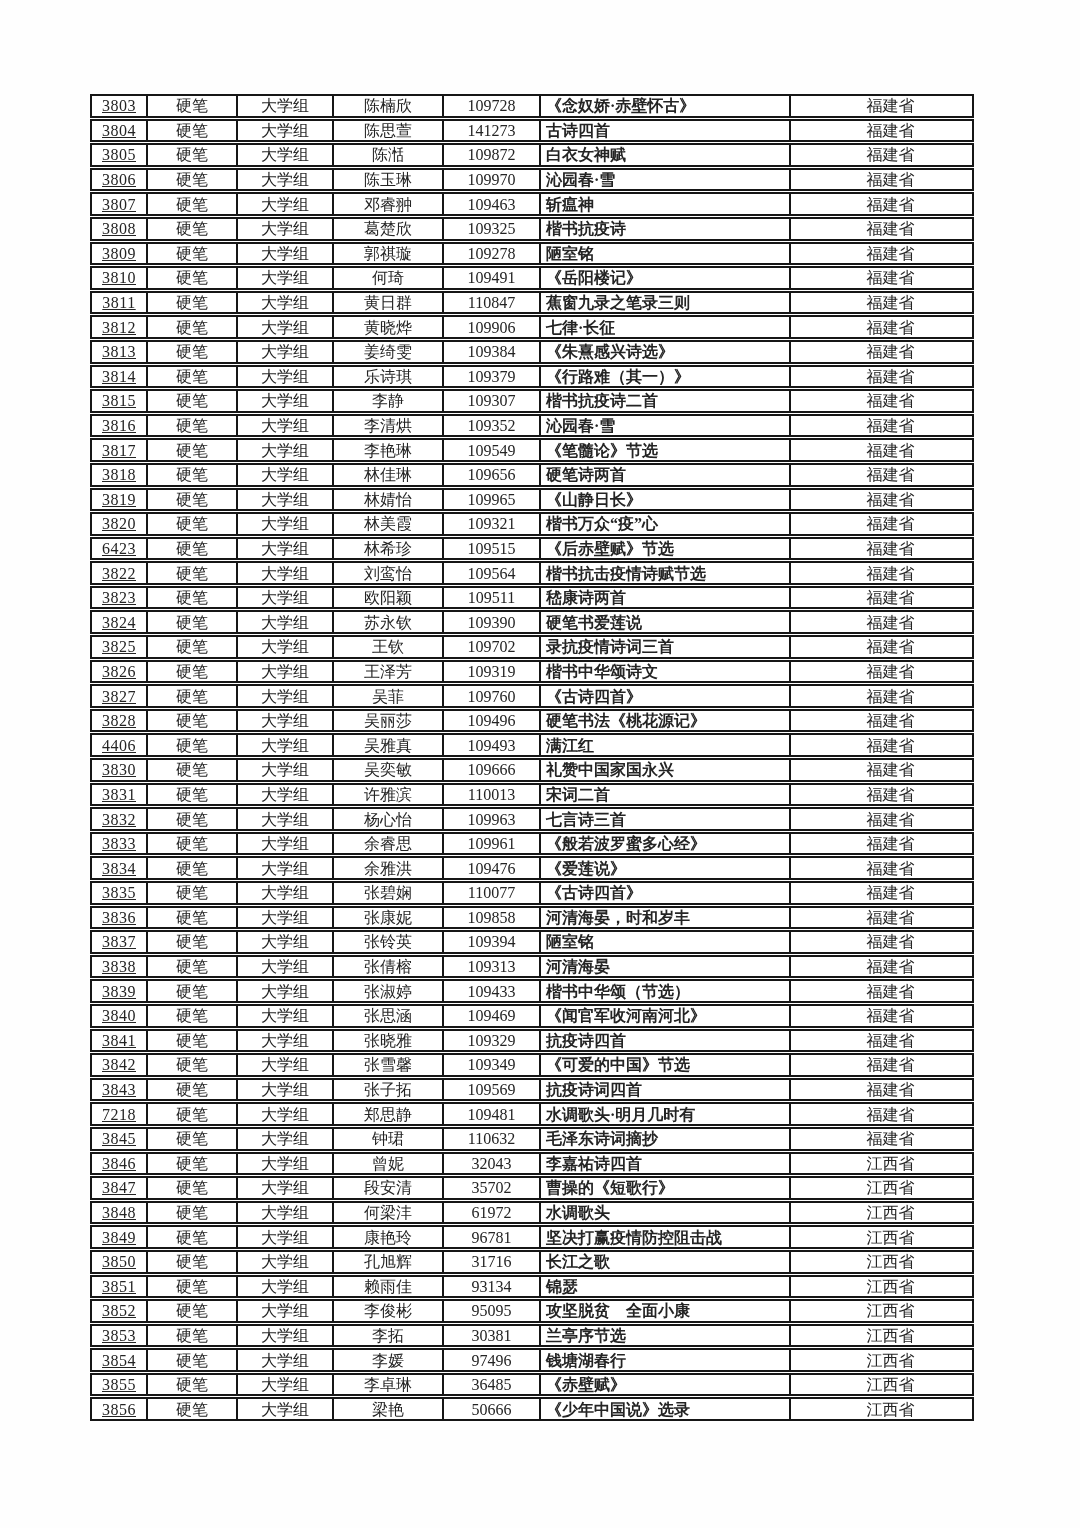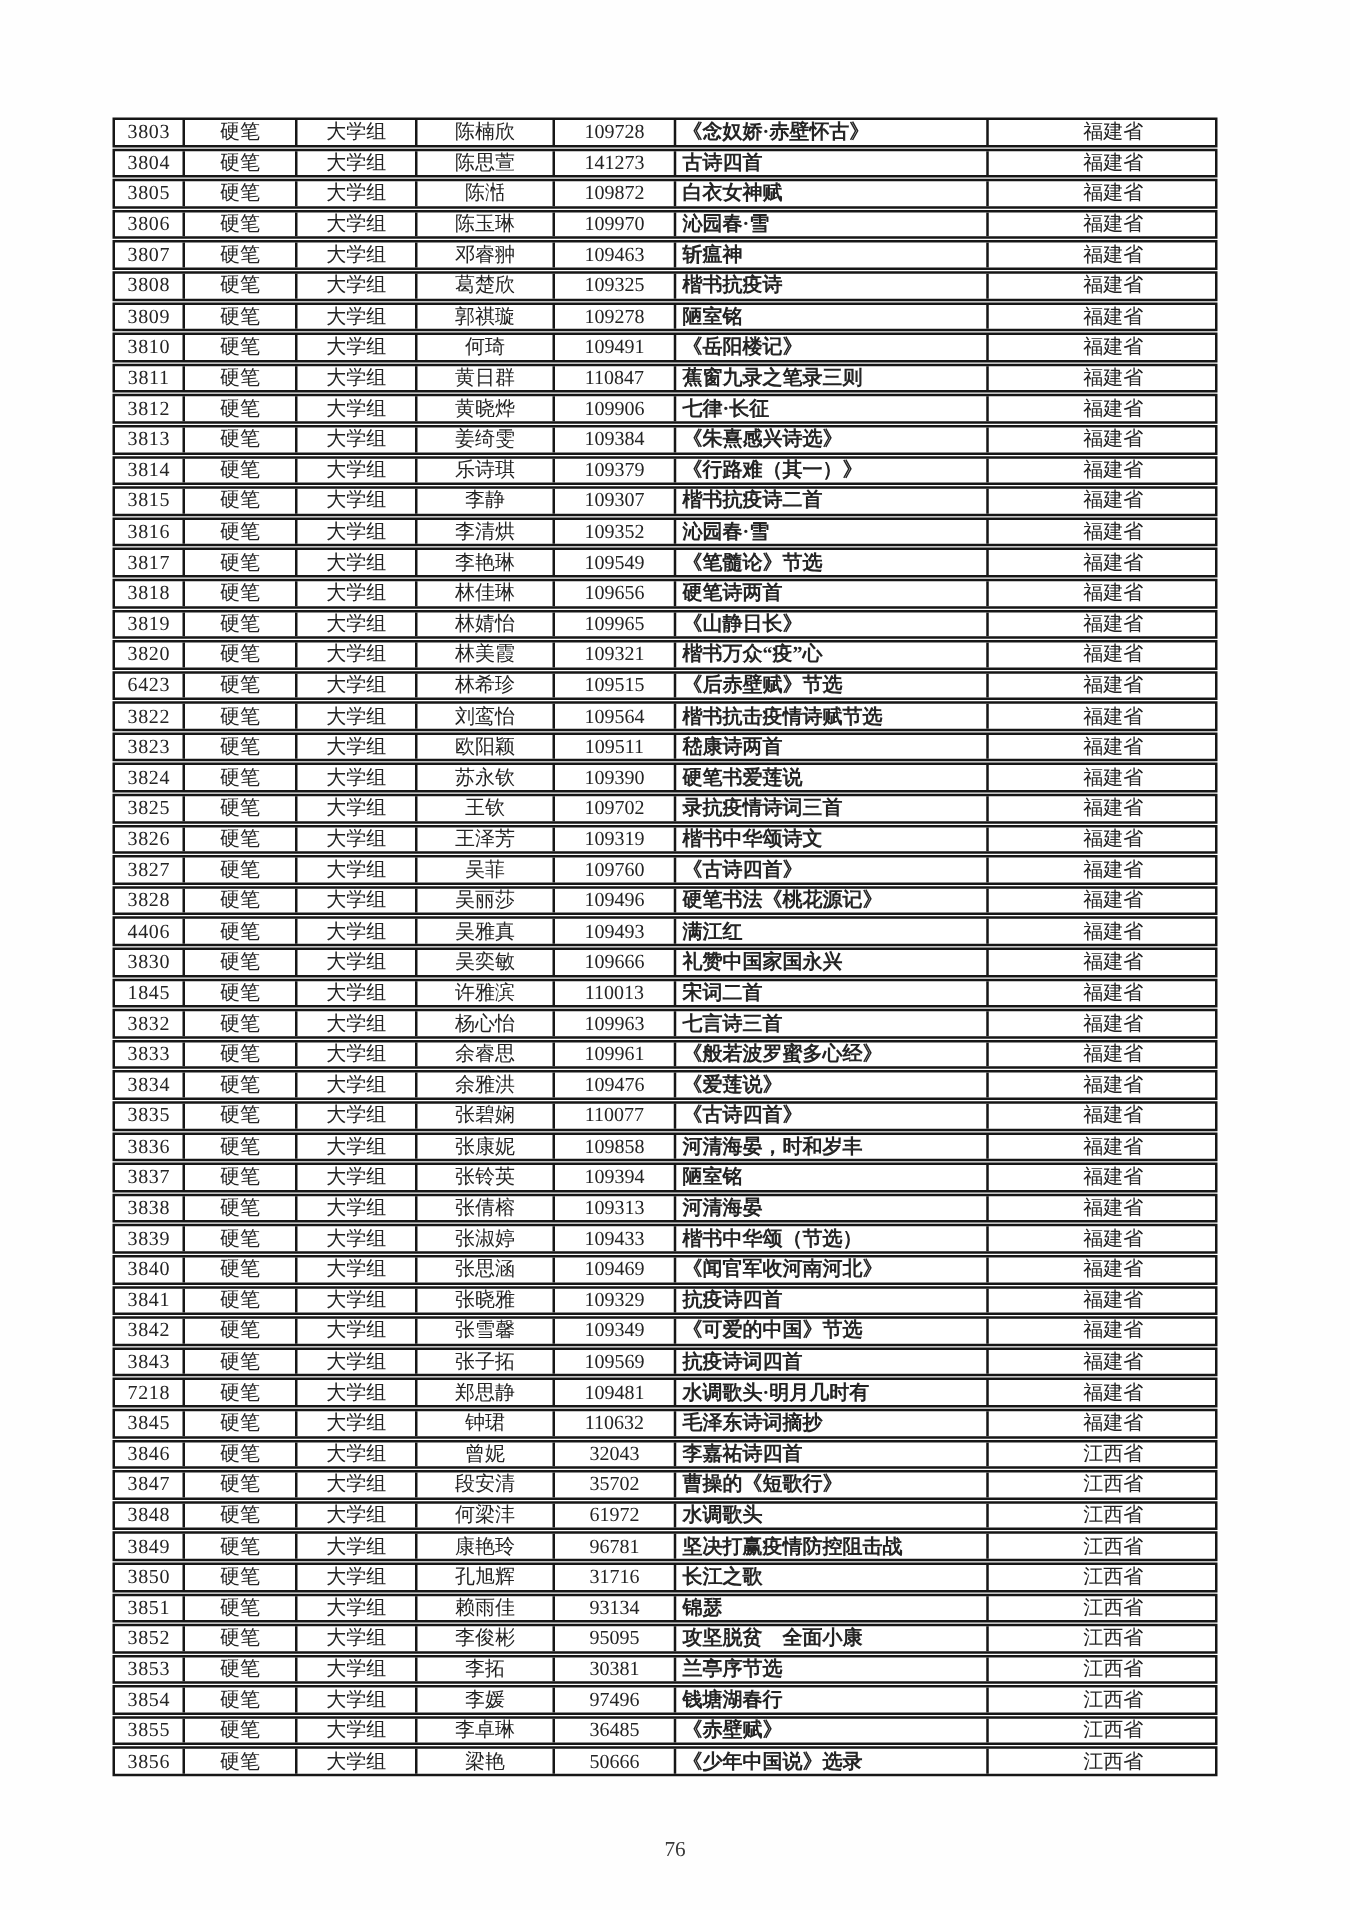--- a/index.html
+++ b/index.html
@@ -26,21 +26,21 @@
   }
   .t-cell{
     box-sizing:border-box;
     border-right:2px solid #161616;
     display:flex;align-items:center;justify-content:center;
     font-size:16px;line-height:19px;
     color:#242424;
     overflow:hidden;white-space:nowrap;
   }
   .t-cell:last-child{border-right:none;margin-left:18px;}
-  .t-cell.serial{letter-spacing:0.5px;}
+  .t-cell.serial{letter-spacing:0.5px;text-decoration:underline;}
   .t-cell.work{justify-content:flex-start;padding-left:5px;font-weight:bold;}
   .page-number{
     position:absolute;left:0;top:1470px;width:1080px;
     text-align:center;font-size:17px;color:#3a3a3a;
   }
 </style>
 </head>
 <body>
 
 <div class="page">
@@ -291,21 +291,21 @@
       <div class="t-row">
         <div class="t-cell serial">3830</div>
         <div class="t-cell">硬笔</div>
         <div class="t-cell">大学组</div>
         <div class="t-cell">吴奕敏</div>
         <div class="t-cell">109666</div>
         <div class="t-cell work">礼赞中国家国永兴</div>
         <div class="t-cell">福建省</div>
       </div>
       <div class="t-row">
-        <div class="t-cell serial">1845</div>
+        <div class="t-cell serial">3831</div>
         <div class="t-cell">硬笔</div>
         <div class="t-cell">大学组</div>
         <div class="t-cell">许雅滨</div>
         <div class="t-cell">110013</div>
         <div class="t-cell work">宋词二首</div>
         <div class="t-cell">福建省</div>
       </div>
       <div class="t-row">
         <div class="t-cell serial">3832</div>
         <div class="t-cell">硬笔</div>
@@ -525,14 +525,13 @@
       <div class="t-row">
         <div class="t-cell serial">3856</div>
         <div class="t-cell">硬笔</div>
         <div class="t-cell">大学组</div>
         <div class="t-cell">梁艳</div>
         <div class="t-cell">50666</div>
         <div class="t-cell work">《少年中国说》选录</div>
         <div class="t-cell">江西省</div>
       </div>
     </div>
-  <div class="page-number">76</div>
 </div>
 
 </body></html>

